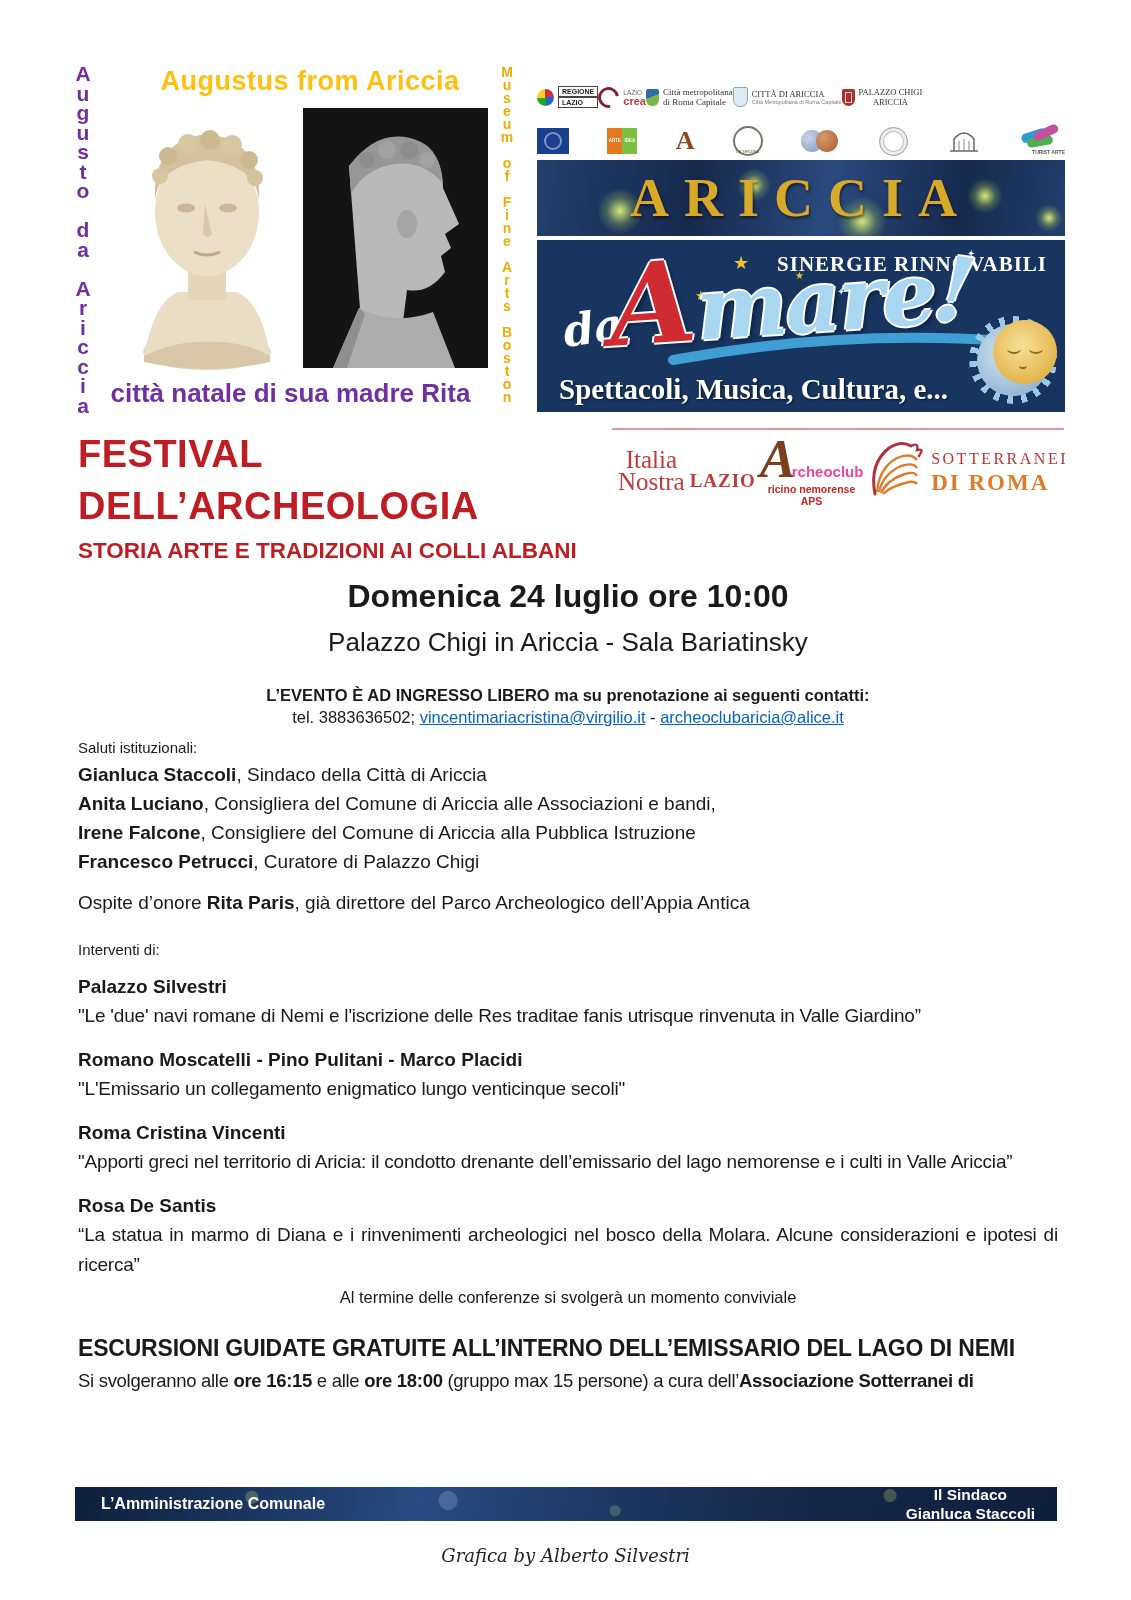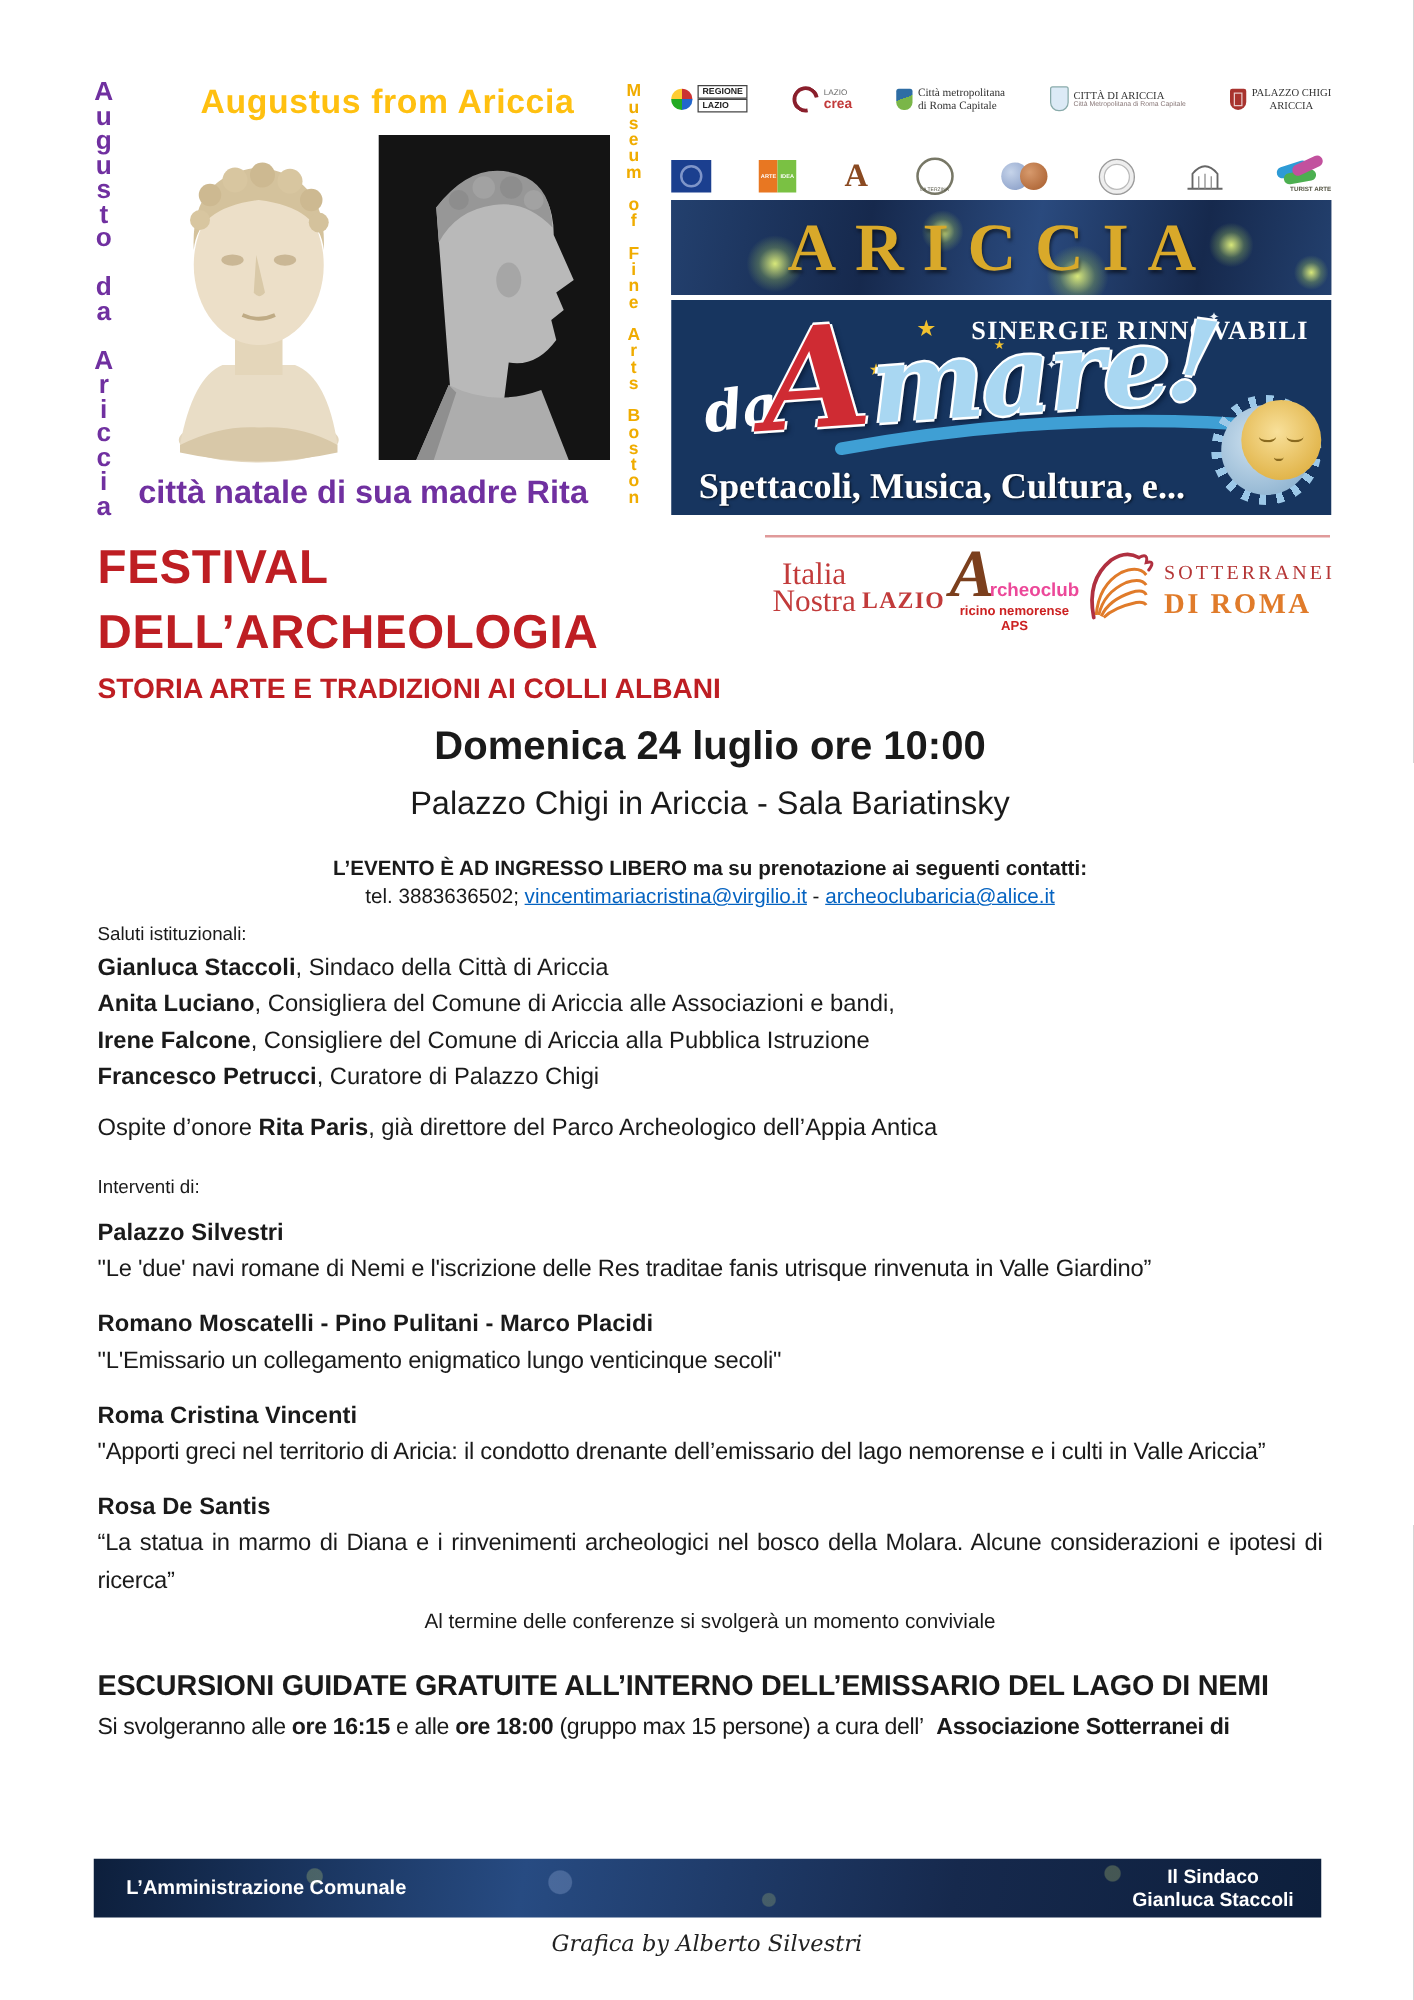--- a/index.html
+++ b/index.html
@@ -12,22 +12,22 @@
   .vert-right{left:492px;top:66px;width:30px;color:#F0AC00;font-size:14px;line-height:13px;}
   .title-en{position:absolute;left:140px;top:66px;width:340px;text-align:center;
             color:#FFC010;font-weight:bold;font-size:27px;letter-spacing:.5px;}
   .caption-it{position:absolute;left:98px;top:378px;width:385px;text-align:center;
               color:#7030A0;font-weight:bold;font-size:26px;}
   .bust{position:absolute;}
   .bust-front{left:116px;top:104px;width:182px;height:268px;}
   .bust-profile{left:303px;top:108px;width:185px;height:260px;background:#141414;}
 
   
-  .logos-row1{position:absolute;left:537px;top:56px;width:528px;height:46px;display:flex;
-              align-items:center;justify-content:space-between;gap:28px;}
+  .logos-row1{position:absolute;left:537px;top:74px;width:528px;height:46px;display:flex;
+              align-items:center;justify-content:flex-start;}
   .lg{display:flex;align-items:center;gap:4px;}
   .rl-emblem{width:17px;height:17px;border-radius:50%;
              background:conic-gradient(#c33 0 25%,#26c 25% 50%,#2a2 50% 75%,#fc3 75%);}
   .rl-boxes div{border:1px solid #444;font-size:7px;font-weight:bold;padding:0 3px;line-height:9px;color:#222;}
   .lc-ring{width:15px;height:15px;border-radius:50%;border:3px solid #8a1f2c;border-right-color:transparent;transform:rotate(35deg);}
   .lc-txt{font-size:6.5px;color:#666;line-height:7px;}
   .lc-crea{font-size:11px;font-weight:bold;color:#c23b3b;line-height:10px;}
   .shield{width:13px;height:17px;border-radius:2px 2px 6px 6px;background:linear-gradient(160deg,#2e6da4 45%,#7ab648 45%);}
   .serif-sm{font-family:"Liberation Serif",serif;font-size:9px;line-height:10px;color:#333;white-space:pre-line;}
   .crest-blue{width:13px;height:18px;border:1px solid #8aa;border-radius:2px 2px 7px 7px;background:#dceaf6;}
@@ -124,21 +124,21 @@
   .person{font-size:19px;line-height:29px;}
   .ospite{font-size:19px;line-height:29px;margin-top:12px;}
   .interventi-label{font-size:15px;margin-top:24px;}
   .speaker{font-size:19px;font-weight:bold;margin-top:15px;line-height:28px;}
   .talk{font-size:19px;line-height:30px;text-align:justify;letter-spacing:-.2px;}
   .closing{text-align:center;font-size:16.5px;margin-top:8px;}
   .esc-title{font-size:23px;font-weight:bold;margin-top:28px;letter-spacing:-.2px;}
   .esc-detail{font-size:18.5px;margin-top:8px;white-space:nowrap;letter-spacing:-.3px;}
 
   
-  .footer-bar{position:absolute;left:75px;top:1487px;width:982px;height:47px;color:#fff;
+  .footer-bar{position:absolute;left:75px;top:1487px;width:982px;height:34px;color:#fff;
      background:
        radial-gradient(circle at 18% 30%,#cfe07a44 0 6px,transparent 7px),
        radial-gradient(circle at 55% 70%,#cfe07a3a 0 5px,transparent 6px),
        radial-gradient(circle at 83% 25%,#cfe07a44 0 6px,transparent 7px),
        radial-gradient(circle at 38% 40%,#8fa8d455 0 9px,transparent 10px),
        linear-gradient(100deg,#0d1f3c,#274b82 35%,#16294d 70%,#0d1f3c);
      display:flex;align-items:center;justify-content:space-between;}
   .footer-bar .fl{margin-left:26px;font-weight:bold;font-size:16px;}
   .footer-bar .fr{margin-right:22px;font-weight:bold;font-size:15.5px;line-height:19px;text-align:center;}
   .credit{position:absolute;left:0;top:1545px;width:100%;text-align:center;
@@ -400,21 +400,21 @@
     <div class="speaker">Romano Moscatelli - Pino Pulitani - Marco Placidi</div>
     <div class="talk">"L'Emissario un collegamento enigmatico lungo venticinque secoli"</div>
     <div class="speaker">Roma Cristina Vincenti</div>
     <div class="talk">"Apporti greci nel territorio di Aricia: il condotto drenante dell’emissario del lago nemorense e i culti in Valle Ariccia”</div>
     <div class="speaker">Rosa De Santis</div>
     <div class="talk">“La statua in marmo di Diana e i rinvenimenti archeologici nel bosco della Molara. Alcune considerazioni e ipotesi di ricerca”</div>
 
     <div class="closing">Al termine delle conferenze si svolgerà un momento conviviale</div>
 
     <div class="esc-title">ESCURSIONI GUIDATE GRATUITE ALL’INTERNO DELL’EMISSARIO DEL LAGO DI NEMI</div>
-    <div class="esc-detail"><span>Si svolgeranno alle </span><span style="font-weight: bold;">ore 16:15</span><span> e alle </span><span style="font-weight: bold;">ore 18:00</span><span> (gruppo max 15 persone) a cura dell’</span><span style="font-weight: bold; margin-left: 10px;">Associazione  Sotterranei di</span></div>
+    <div class="esc-detail"><span>Si svolgeranno alle </span><span style="font-weight: bold;">ore 16:15</span><span> e alle </span><span style="font-weight: bold;">ore 18:00</span><span> (gruppo max 15 persone) a cura dell’</span><span style="font-weight: bold;">Associazione  Sotterranei di</span></div>
   </div>
 
   <div class="footer-bar">
     <span class="fl">L’Amministrazione Comunale</span>
     <span class="fr">
       <div>Il Sindaco</div>
       <div>Gianluca Staccoli</div>
     </span>
   </div>
   <div class="credit">Grafica by Alberto Silvestri</div>

